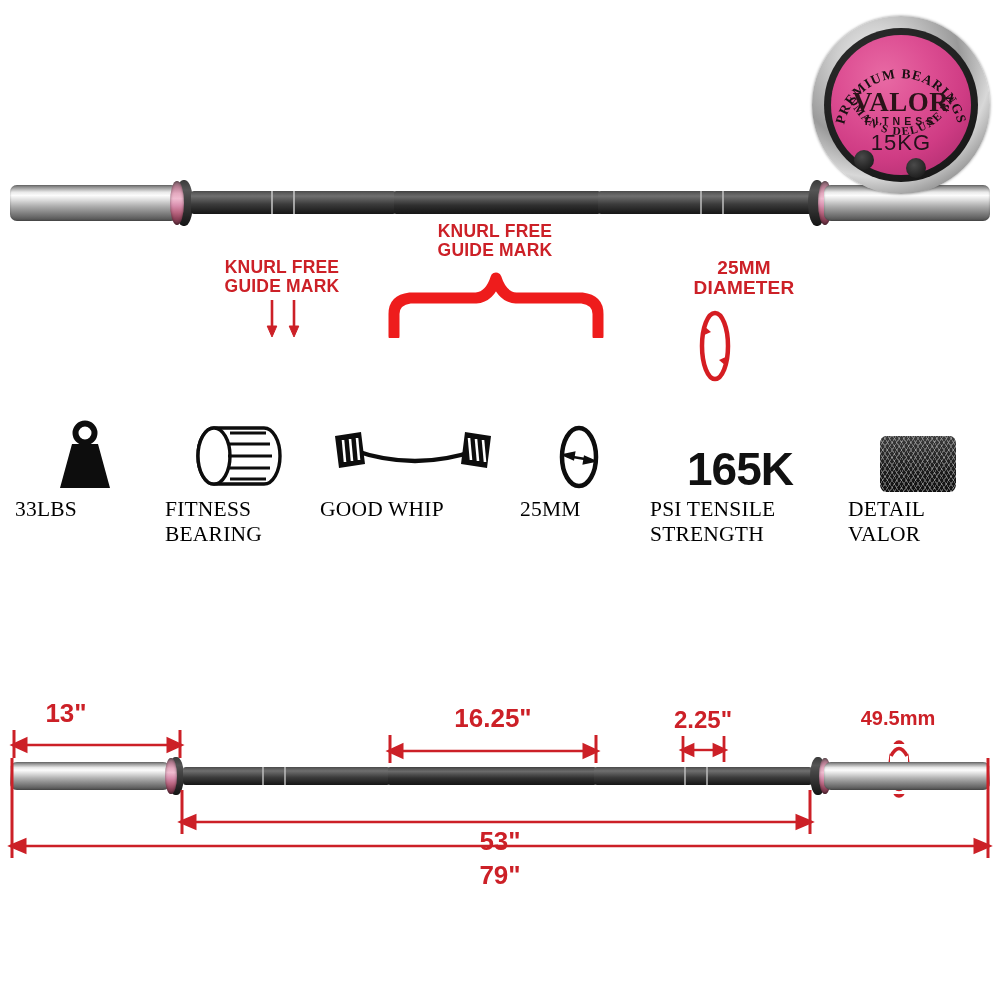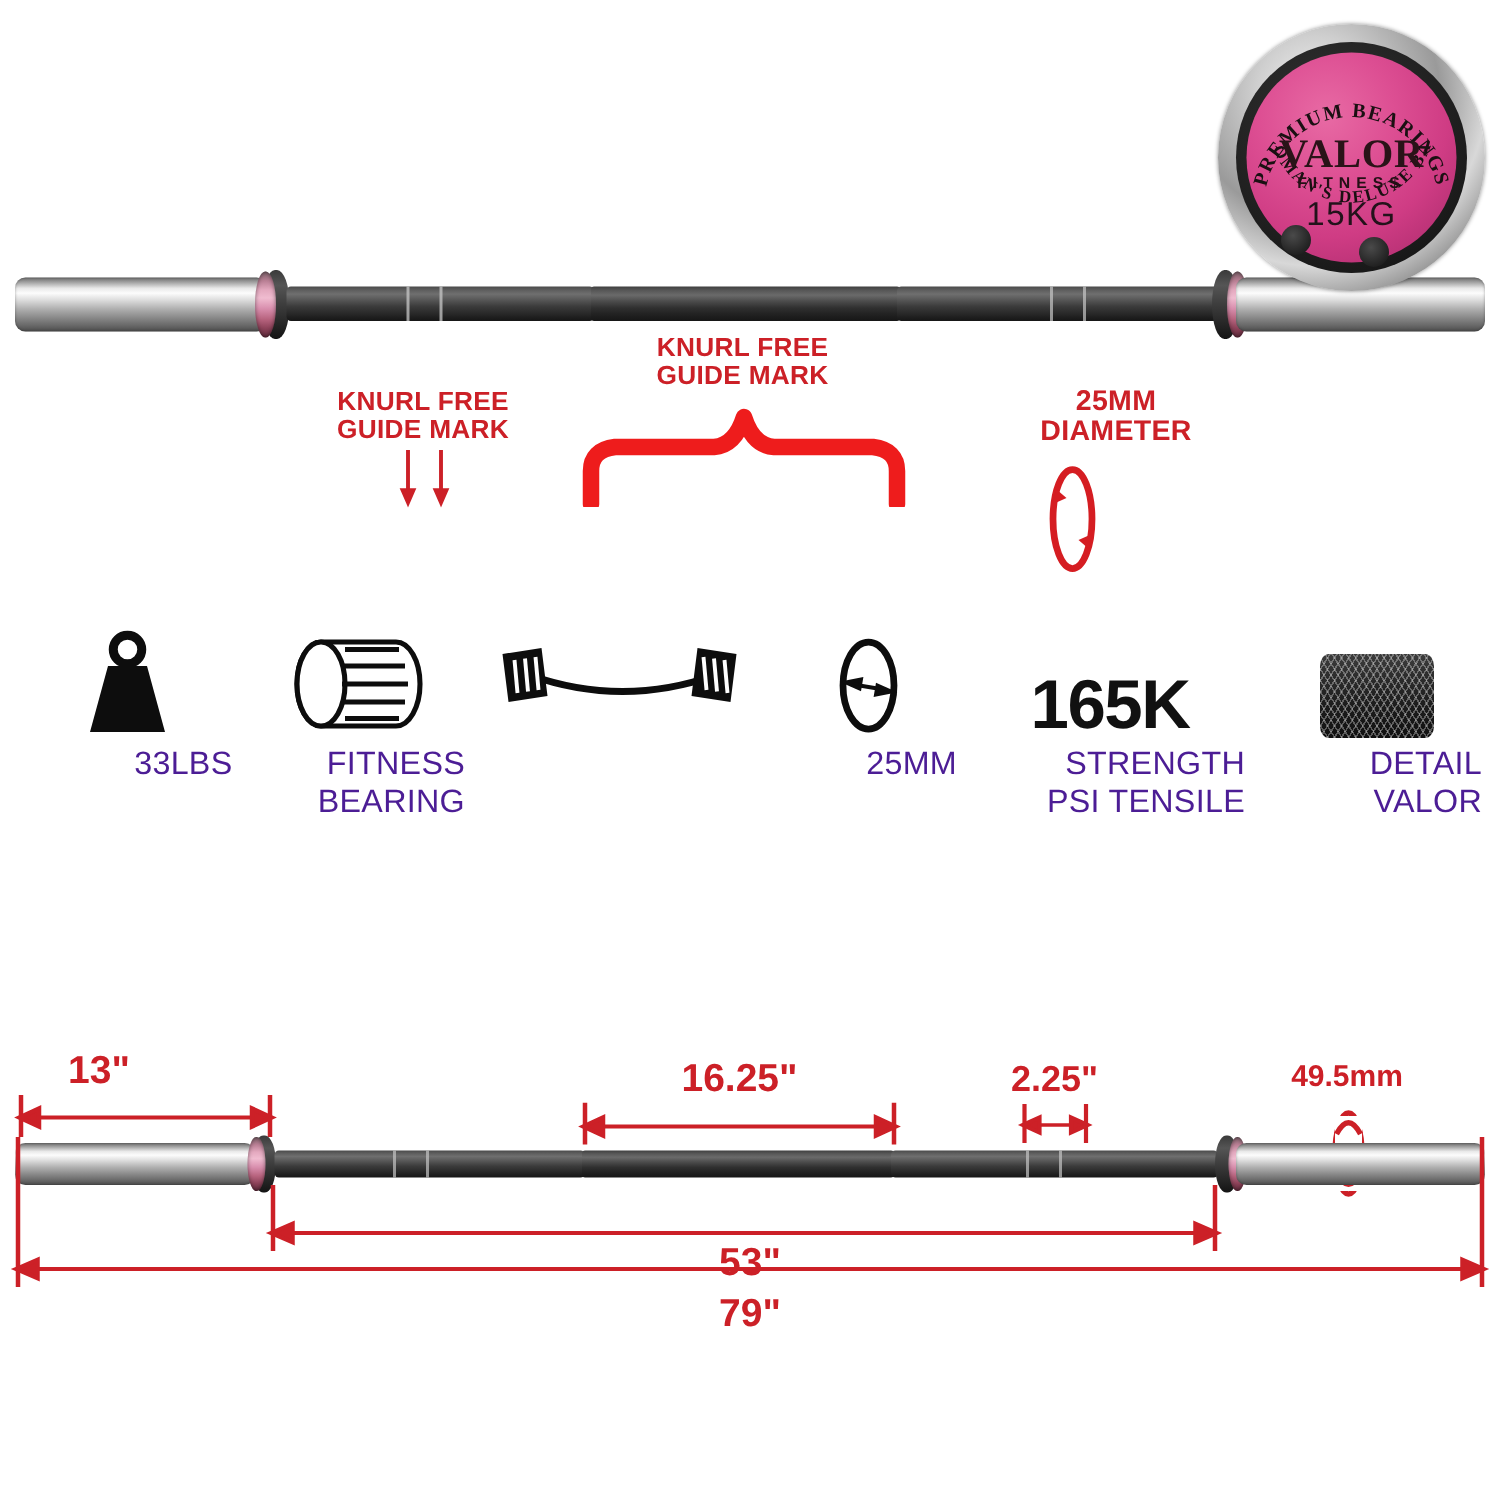--- a/index.html
+++ b/index.html
@@ -64,24 +64,24 @@
                                #cf3c84 62%, #b42f72 86%, #95275f 100%);
     overflow:hidden;
   }
   .cap-bolt{
     position:absolute;border-radius:50%;
     background:radial-gradient(circle at 40% 35%, #4a4a4a 0%, #2a2a2a 55%, #121212 100%);
   }
   .capsvg{position:absolute;left:0;top:0;}
 
   
-  .feat{position:absolute;text-align:right;}
+  .feat{position:absolute;text-align:left;}
   .feat-icon{height:72px;display:flex;align-items:flex-end;justify-content:center;}
-  .feat-text{font-size:21.5px;font-weight:400;line-height:1.16;color:#4c1d95;
-             margin-top:5px;letter-spacing:.2px;}
+  .feat-text{font-size:21.5px;font-weight:400;line-height:1.16;color:#000000;
+             margin-top:5px;letter-spacing:.2px;font-family:Liberation Serif, serif;}
   .big-num{font-size:46px;font-weight:700;line-height:.95;letter-spacing:-1px;}
   .knurl-chip{
     width:76px;height:56px;border-radius:6px/8px;
     background:
       repeating-linear-gradient(58deg, rgba(255,255,255,.30) 0 1px, rgba(0,0,0,0) 1px 4px),
       repeating-linear-gradient(-58deg, rgba(255,255,255,.30) 0 1px, rgba(0,0,0,0) 1px 4px),
       linear-gradient(to bottom,#3d3d3d 0%,#2c2c2c 28%,#1d1d1d 60%,#101010 100%);
   }
 </style>
 </head>
@@ -217,20 +217,23 @@
           <g stroke="#ffffff" stroke-width="2.6">
             <line x1="16" y1="20" x2="18" y2="42"></line>
             <line x1="23" y1="19" x2="25" y2="41"></line>
             <line x1="30" y1="18" x2="32" y2="40"></line>
             <line x1="142" y1="18" x2="144" y2="40"></line>
             <line x1="149" y1="19" x2="151" y2="41"></line>
             <line x1="156" y1="20" x2="158" y2="42"></line>
           </g>
         </svg>
       </div>
+      <div class="feat-text">
+        <div>GOOD WHIP</div>
+      </div>
     </div>
 
     <div class="feat" style="left:520px;top:0;width:118px;">
       <div class="feat-icon">
         <svg width="60" height="72" viewBox="0 0 60 72">
           <ellipse cx="30" cy="37" rx="17" ry="29" fill="none" stroke="#0d0d0d" stroke-width="4.5"></ellipse>
           <g fill="#0d0d0d" stroke="#0d0d0d" stroke-width="2.6">
             <line x1="18" y1="36" x2="42" y2="40"></line>
             <polygon points="15,35 25,33 24,39"></polygon>
             <polygon points="45,41 35,43 36,37"></polygon>
@@ -240,22 +243,22 @@
       <div class="feat-text">
         <div>25MM</div>
       </div>
     </div>
 
     <div class="feat" style="left:650px;top:0;width:180px;">
       <div class="feat-icon" style="align-items:flex-end;">
         <div class="big-num">165K</div>
       </div>
       <div class="feat-text">
+        <div>PSI TENSILE</div>
         <div>STRENGTH</div>
-        <div>PSI TENSILE</div>
       </div>
     </div>
 
     <div class="feat" style="left:848px;top:0;width:140px;">
       <div class="feat-icon">
         <div class="knurl-chip"></div>
       </div>
       <div class="feat-text">
         <div>DETAIL</div>
         <div>VALOR</div>

